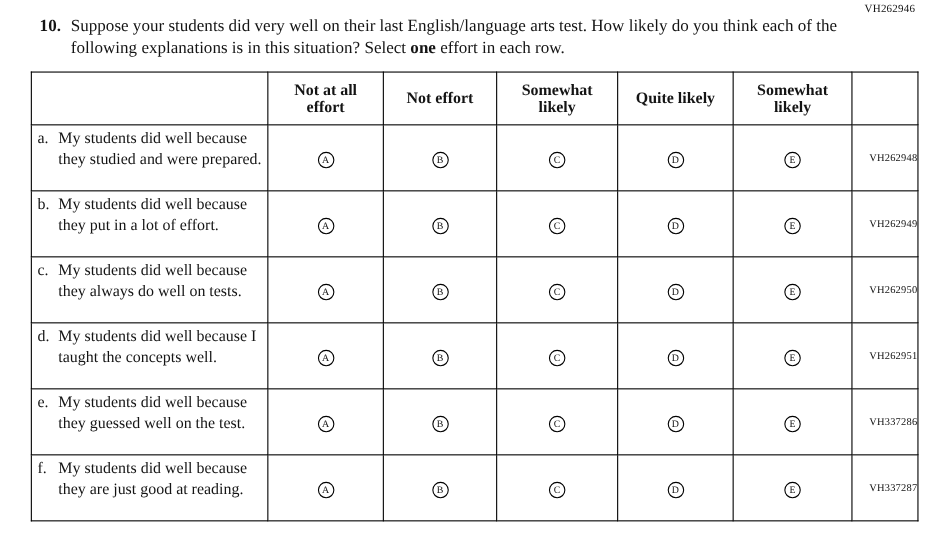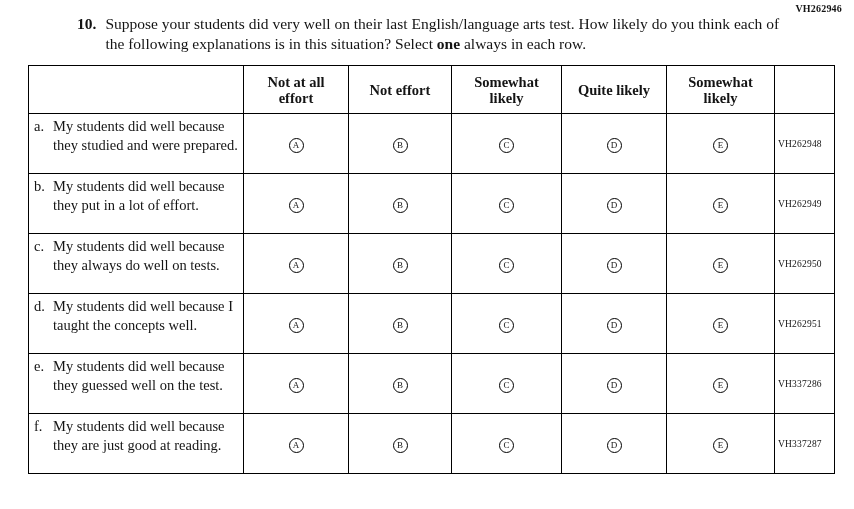--- a/index.html
+++ b/index.html
@@ -13,37 +13,35 @@
   }
   .page {
     position: relative;
     width: 854px;
     height: 509px;
     padding: 8px 20px 6px 20px;
   }
   .top-code {
     position: absolute;
     top: 3px;
-    right: 12px;
+    right: 22px;
     font-size: 10px;
     letter-spacing: 0.2px;
-    font-weight: bold;
   }
   .question {
     display: flex;
     margin: 6px 0 11px 16px;
     width: 764px;
     font-size: 15.5px;
     line-height: 1.3;
   }
   .qnum {
     font-weight: bold;
     margin-right: 9px;
     white-space: nowrap;
-    margin-left: 41px;
   }
   table.grid {
     border-collapse: collapse;
     table-layout: fixed;
     width: 806px;
     margin-left: 8px;
   }
   table.grid th, table.grid td {
     border: 1.6px solid #000;
   }
@@ -85,36 +83,36 @@
     height: 15px;
     border: 1px solid #000;
     border-radius: 50%;
     font-size: 9px;
     line-height: 1;
     cursor: pointer;
     user-select: none;
   }
   td.code {
     vertical-align: middle;
-    text-align: left;
+    text-align: right;
     padding-left: 3px;
     font-size: 9.5px;
     letter-spacing: 0.2px;
   }
 </style>
 </head>
 <body>
 
 <div class="page">
 
   <div class="top-code">VH262946</div>
 
   <div class="question">
     <span class="qnum">10.</span>
-    <div class="qtext"><span>Suppose your students did very well on their last English/language arts test. How likely do you think each of the following explanations is in this situation? Select </span><b>one</b><span> always in each row.</span></div>
+    <div class="qtext"><span>Suppose your students did very well on their last English/language arts test. How likely do you think each of the following explanations is in this situation? Select </span><b>one</b><span> effort in each row.</span></div>
   </div>
 
   <table class="grid">
     <colgroup>
       <col class="c-stub">
         <col class="c-opt1">
         <col class="c-opt2">
         <col class="c-opt3">
         <col class="c-opt4">
         <col class="c-opt5">

